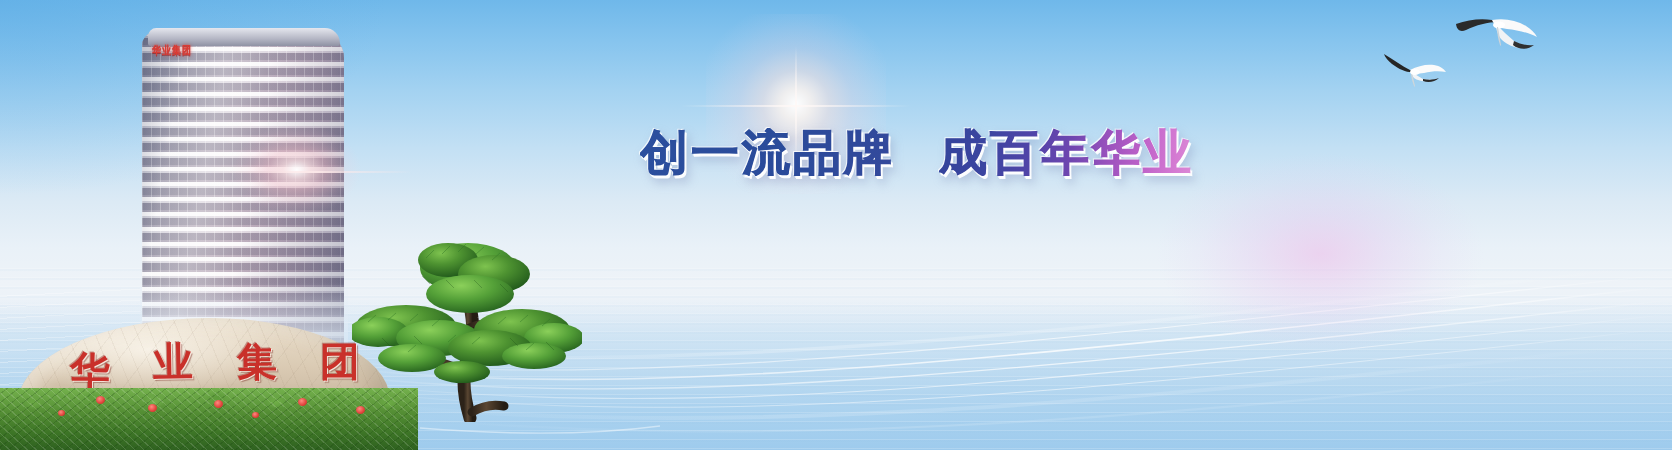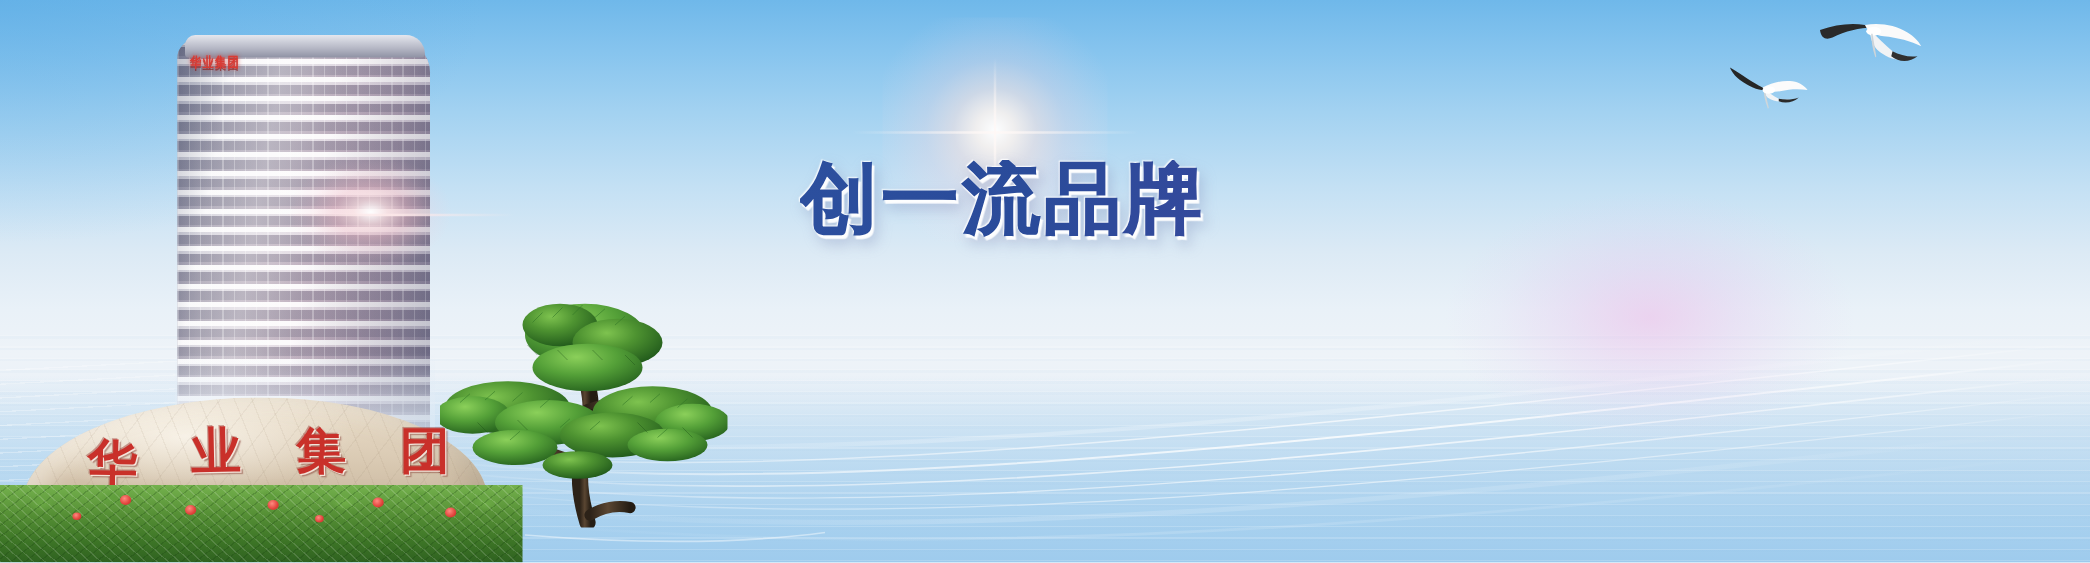--- a/index.html
+++ b/index.html
@@ -105,21 +105,21 @@
       rgba(226,205,240,.14) 58%,
       rgba(255,255,255,0) 78%);
     pointer-events:none;
   }
 
   
   .headline{
     position:absolute;left:640px;top:128px;
     display:flex;align-items:flex-end;
     font-family:"DejaVu Sans","Liberation Sans",sans-serif;
-    font-weight:bold;font-size:62px;line-height:1;
+    font-weight:bold;font-size:48px;line-height:1;
     letter-spacing:3px;
     white-space:nowrap;
     -webkit-text-stroke:1px rgba(255,255,255,.0);
     filter:drop-shadow(2px 3px 0 rgba(255,255,255,.92))
            drop-shadow(-1px -1px 0 rgba(255,255,255,.75))
            drop-shadow(3px 5px 5px rgba(120,130,175,.30));
   }
   .headline .seg{
     background-clip:text;-webkit-background-clip:text;
     color:transparent;-webkit-text-fill-color:transparent;
@@ -384,20 +384,21 @@
       <path d="M44,12 C50,18 56,24 62,29 C66,32 71,34 76,34 C68,38 58,35 50,28 C46,24 44,18 44,12 Z" fill="#f1f3f5"></path>
       <path d="M62,29 C68,32 75,34 82,33 C76,38 67,38 61,33 Z" fill="#303030"></path>
       <ellipse cx="47" cy="13" rx="6" ry="3.4" fill="#ffffff"></ellipse>
       <path d="M46,15 C47,21 48,27 49,33 C49,34 48,34 48,33 C46,27 45,21 45,15 Z" fill="#cdd4d9"></path>
     </svg>
   </div>
 
   <div class="headline">
     <span class="seg seg-a">创一流品牌</span>
     <span class="gap"></span>
+    <span class="seg seg-b">成百年华业</span>
   </div>
 
   <div class="building">
     <div class="tower"></div>
     <div class="floors"></div>
     <div class="mullions"></div>
     <div class="tower-face"></div>
     <div class="roof"></div>
     <div class="roof-sign">华业集团</div>
     <div class="tower-bottomfade"></div>

